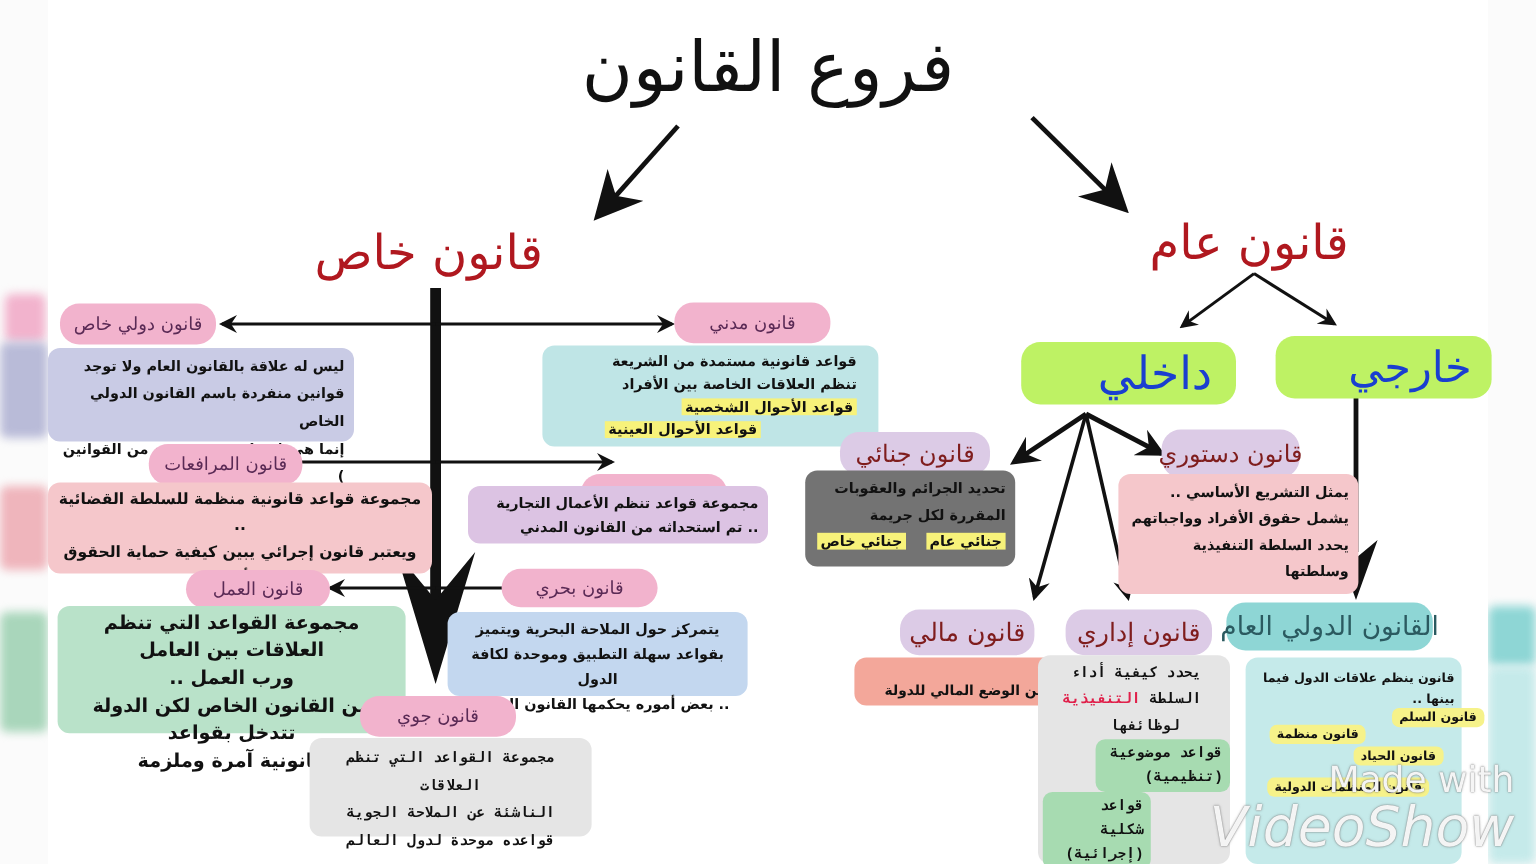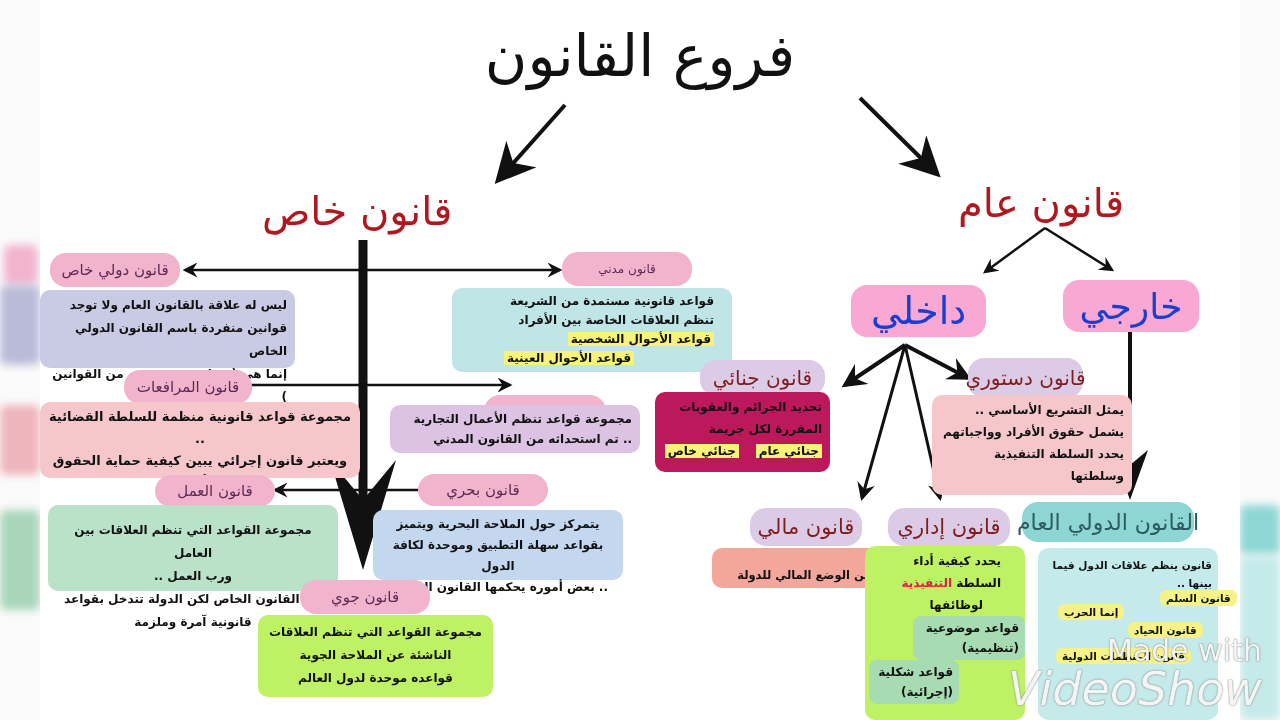--- a/index.html
+++ b/index.html
@@ -5,32 +5,32 @@
   html,body{margin:0;padding:0;}
   body{width:1280px;height:720px;position:relative;overflow:hidden;background:#ffffff;font-family:"DejaVu Sans",sans-serif;}
   .side-blur{position:absolute;top:0;width:40px;height:720px;background:#fbfbfb;}
   .blur-blk{position:absolute;filter:blur(4px);border-radius:6px;}
   .canvas{position:absolute;left:40px;top:0;width:1200px;height:720px;background:#fff;}
   .title{position:absolute;left:0;top:22px;width:1280px;text-align:center;font-size:58px;color:#111;direction:rtl;font-family:"DejaVu Sans",sans-serif;font-weight:normal;letter-spacing:1px;}
   .branch{position:absolute;font-size:40px;color:#b0181f;direction:rtl;white-space:nowrap;}
   .pill{position:absolute;border-radius:16px;display:flex;align-items:center;justify-content:center;direction:rtl;white-space:nowrap;color:#5a2a55;}
   .pill-pink{background:#f2b3cd;}
   .pill-purple{background:#dccbe6;color:#7f1d1d;}
-  .pill-blue{background:#f9a8d4;color:#1a3fd0;}
+  .pill-blue{background:#bef264;color:#1a3fd0;padding-left:44px;}
   .pill-teal{background:#8ed6d5;color:#2b5a60;}
   .box{position:absolute;border-radius:10px;direction:rtl;font-weight:bold;color:#111;font-size:12.5px;line-height:22px;padding:4px 8px;box-sizing:border-box;text-align:right;}
   .box.center{text-align:center;}
   .bg-lav{background:#c9cbe5;}
   .bg-teal{background:#bfe5e6;}
   .bg-pink{background:#f5c7cb;}
   .bg-mauve{background:#dcc3e3;padding-left:12px;}
   .bg-green{background:#b9e2c9;}
   .bg-sky{background:#c3d7ef;}
-  .bg-yellow{background:#bef264;}
-  .bg-tan{background:#be185d;}
+  .bg-yellow{background:#e5e5e5;font-family:Liberation Mono, monospace;}
+  .bg-tan{background:#737373;margin-left:16px;}
   .bg-salmon{background:#f3a79a;}
   .bg-aqua{background:#c5eaea;}
   .hl{background:#f7f27a;padding:0 3px;}
   .hl-green{background:#a7dbb1;border-radius:8px;}
   .red-text{color:#e0204a;}
   .chip{position:absolute;background:#f6f28a;font-size:10.5px;font-weight:bold;padding:2px 6px;border-radius:6px;direction:rtl;white-space:nowrap;color:#111;}
   svg.arrows{position:absolute;left:0;top:0;}
   .watermark{position:absolute;right:18px;bottom:8px;direction:ltr;text-align:right;color:rgba(255,255,255,0.92);text-shadow:0 0 2px rgba(120,120,120,0.7),0 0 1px rgba(90,90,90,0.8);font-family:"DejaVu Sans",sans-serif;}
   .wm1{font-size:30px;line-height:30px;}
   .wm2{font-size:46px;line-height:46px;font-style:italic;}
@@ -94,21 +94,21 @@
 <div class="pill pill-blue" style="left:851px;top:285px;width:135px;height:52px;font-size:38px;">داخلي</div>
 <div class="pill pill-blue" style="left:1063px;top:280px;width:136px;height:52px;font-size:36px;">خارجي</div>
 
 <div class="pill pill-pink" style="left:50px;top:253px;width:130px;height:34px;font-size:15px;">قانون دولي خاص</div>
 <div class="box bg-lav" style="left:40px;top:290px;width:255px;height:78px;font-size:12px;line-height:23px;">
   <div>ليس له علاقة بالقانون العام ولا توجد</div>
   <div>قوانين منفردة باسم القانون الدولي الخاص</div>
   <div>إنما هي ( قواعد تتوزع بعدد من القوانين )</div>
 </div>
 
-<div class="pill pill-pink" style="left:562px;top:252px;width:130px;height:34px;font-size:12px;">قانون مدني</div>
+<div class="pill pill-pink" style="left:562px;top:252px;width:130px;height:34px;font-size:15px;">قانون مدني</div>
 <div class="box bg-teal" style="left:452px;top:288px;width:280px;height:84px;font-size:12px;line-height:19px;padding-right:18px;">
   <div>قواعد قانونية مستمدة من الشريعة</div>
   <div>تنظم العلاقات الخاصة بين الأفراد</div>
   <div><span class="hl">قواعد الأحوال الشخصية</span></div>
   <div style="margin-right:80px;"><span class="hl">قواعد الأحوال العينية</span></div>
 </div>
 
 <div class="pill pill-pink" style="left:124px;top:370px;width:128px;height:34px;font-size:15px;">قانون المرافعات</div>
 <div class="box bg-pink center" style="left:40px;top:402px;width:320px;height:76px;font-size:13px;line-height:22px;">
   <div>مجموعة قواعد قانونية منظمة للسلطة القضائية ..</div>
@@ -116,21 +116,21 @@
   <div>الواجبات</div>
 </div>
 
 <div class="pill pill-pink" style="left:484px;top:370px;width:122px;height:34px;font-size:15px;margin-top:25px;">قانون تجاري</div>
 <div class="box bg-mauve" style="left:390px;top:405px;width:250px;height:48px;font-size:12px;line-height:20px;">
   <div>مجموعة قواعد تنظم الأعمال التجارية</div>
   <div>.. تم استحداثه من القانون المدني</div>
 </div>
 
 <div class="pill pill-pink" style="left:155px;top:475px;width:120px;height:32px;font-size:15px;">قانون العمل</div>
-<div class="box bg-green center" style="left:48px;top:505px;width:290px;height:86px;font-size:12px;line-height:23px;padding-top:14px;">
+<div class="box bg-green center" style="left:48px;top:505px;width:290px;height:106px;font-size:16px;line-height:23px;padding-top:2px;">
   <div>مجموعة القواعد التي تنظم العلاقات بين العامل</div>
   <div>ورب العمل ..</div>
   <div>من القانون الخاص لكن الدولة تتدخل بقواعد</div>
   <div>قانونية آمرة وملزمة</div>
 </div>
 
 <div class="pill pill-pink" style="left:418px;top:474px;width:130px;height:32px;font-size:15px;">قانون بحري</div>
 <div class="box bg-sky center" style="left:373px;top:510px;width:250px;height:70px;font-size:12px;line-height:21px;">
   <div>يتمركز حول الملاحة البحرية ويتميز</div>
   <div>بقواعد سهلة التطبيق وموحدة لكافة الدول</div>
@@ -182,20 +182,20 @@
     <div>قواعد شكلية</div>
     <div>(إجرائية)</div>
   </div>
 </div>
 
 <div class="pill pill-teal" style="left:1022px;top:502px;width:172px;height:40px;font-size:22px;">القانون الدولي العام</div>
 <div class="box bg-aqua" style="left:1038px;top:548px;width:180px;height:172px;font-size:10.5px;line-height:18px;padding:8px 6px;">
   <div>قانون ينظم علاقات الدول فيما بينها ..</div>
 </div>
 <div class="chip" style="left:1160px;top:590px;">قانون السلم</div>
-<div class="chip" style="left:1058px;top:604px;">إنما الحرب</div>
+<div class="chip" style="left:1058px;top:604px;">قانون منظمة</div>
 <div class="chip" style="left:1128px;top:622px;">قانون الحياد</div>
 <div class="chip" style="left:1056px;top:648px;">قانون المنظمات الدولية</div>
 
 <div class="watermark">
   <div class="wm1">Made with</div>
   <div class="wm2">VideoShow</div>
 </div>
 
 </body></html>

